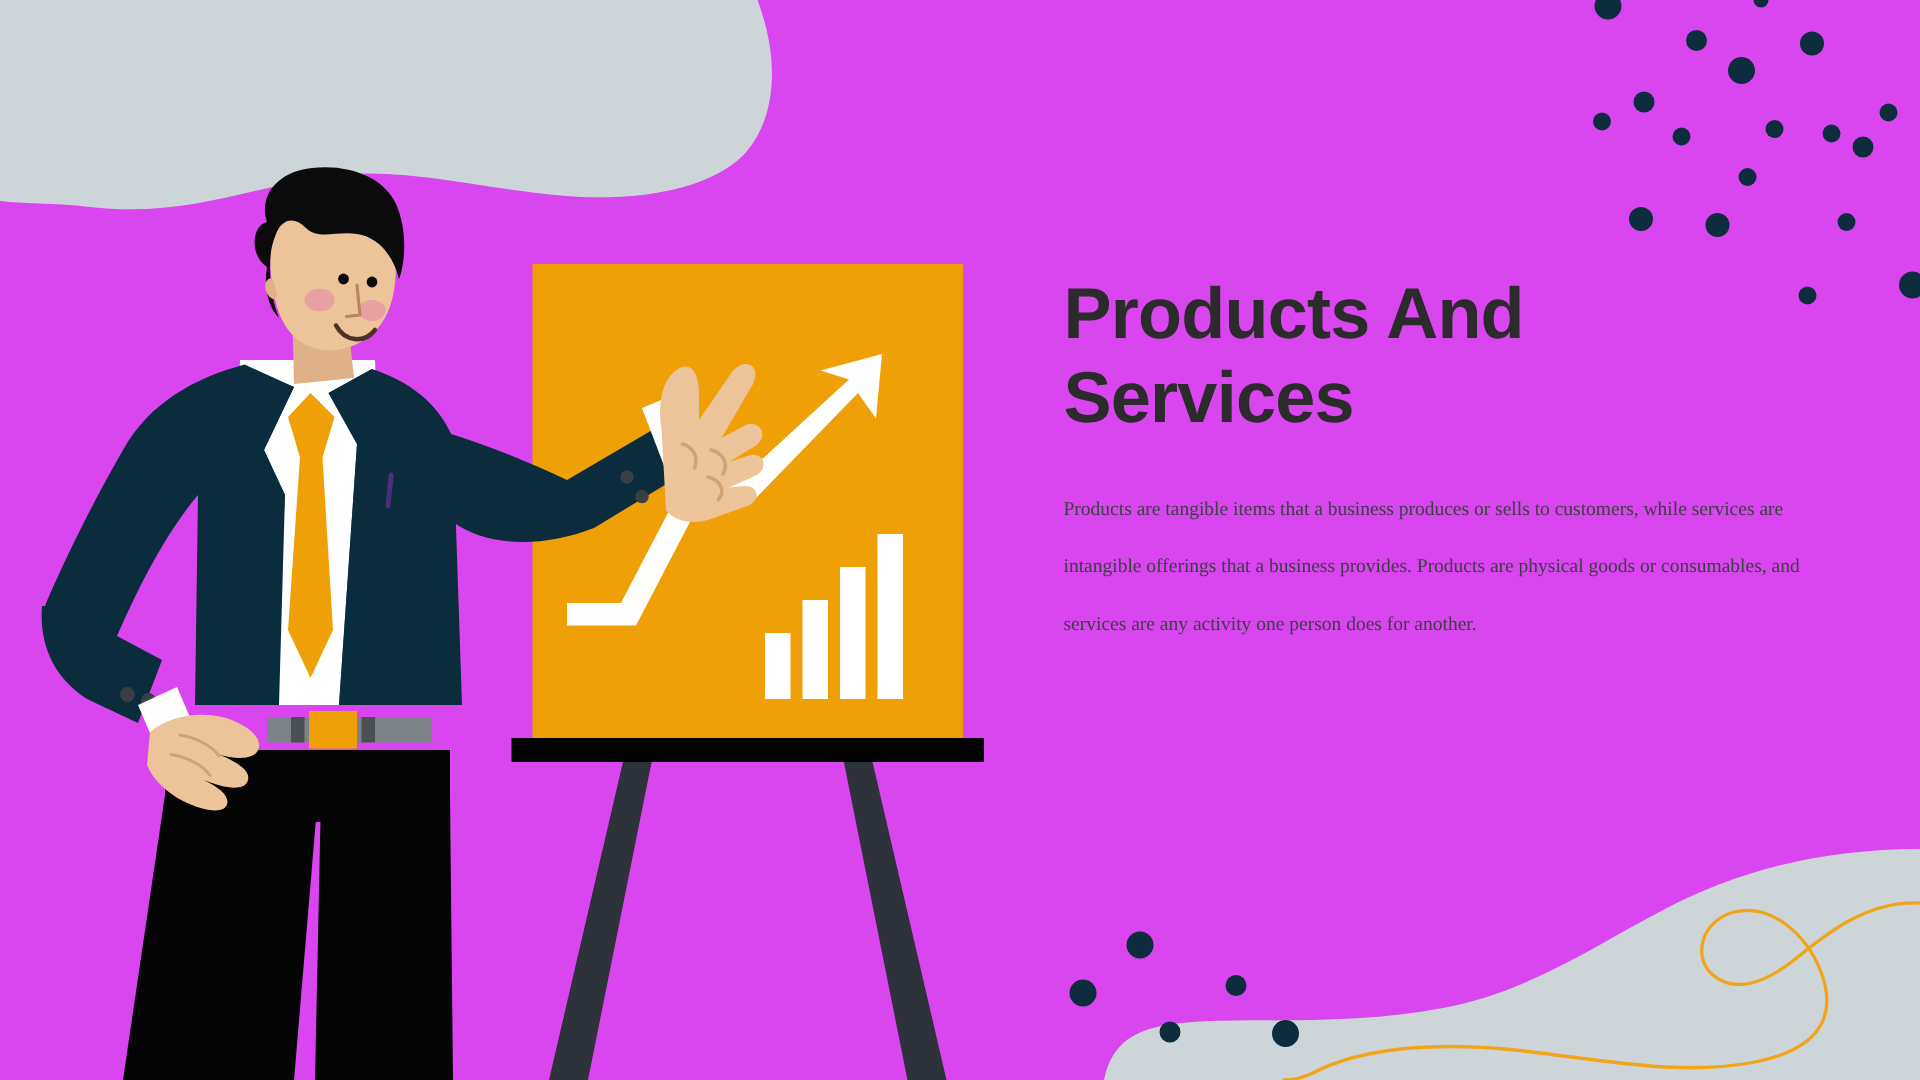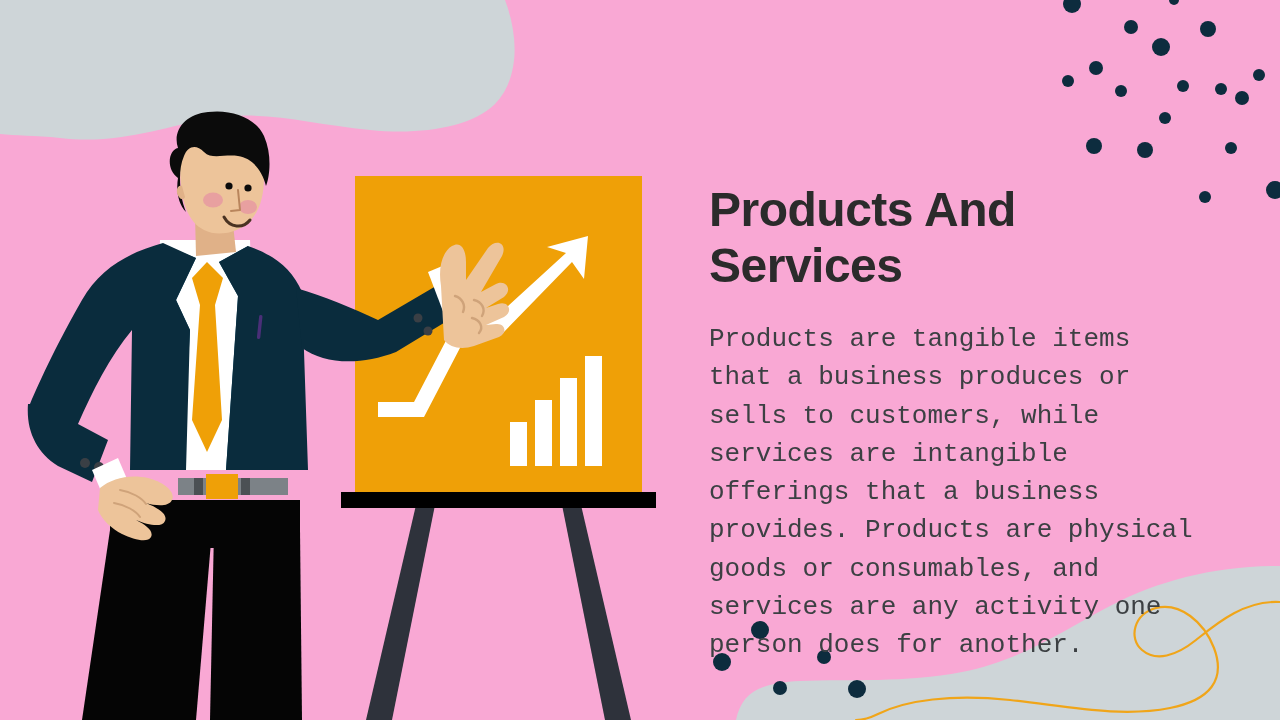--- a/index.html
+++ b/index.html
@@ -9,21 +9,21 @@
     background: #ffffff;
   }
   body {
     font-family: "Liberation Sans", sans-serif;
   }
   #slide {
     position: relative;
     width: 1280px;
     height: 720px;
     overflow: hidden;
-    background: #f9a8d4;
+    background: #d946ef;
   }
   #bg-layer, #art-layer {
     position: absolute;
     left: 0;
     top: 0;
     width: 1280px;
     height: 720px;
   }
   .text-col {
     position: absolute;
@@ -37,22 +37,22 @@
     font-size: 48px;
     line-height: 56px;
     font-weight: bold;
     letter-spacing: -0.5px;
     color: #2b2b2b;
     width: 380px;
   }
   #slide-body {
     margin: 0;
     padding-top: 26px;
-    font-family: Liberation Mono, monospace;
-    font-size: 26px;
+    font-family: Liberation Serif, serif;
+    font-size: 13px;
     line-height: 38.3px;
     font-weight: normal;
     color: #3c4043;
     width: 492px;
   }
 </style>
 </head>
 <body>
 
 <div id="slide">

